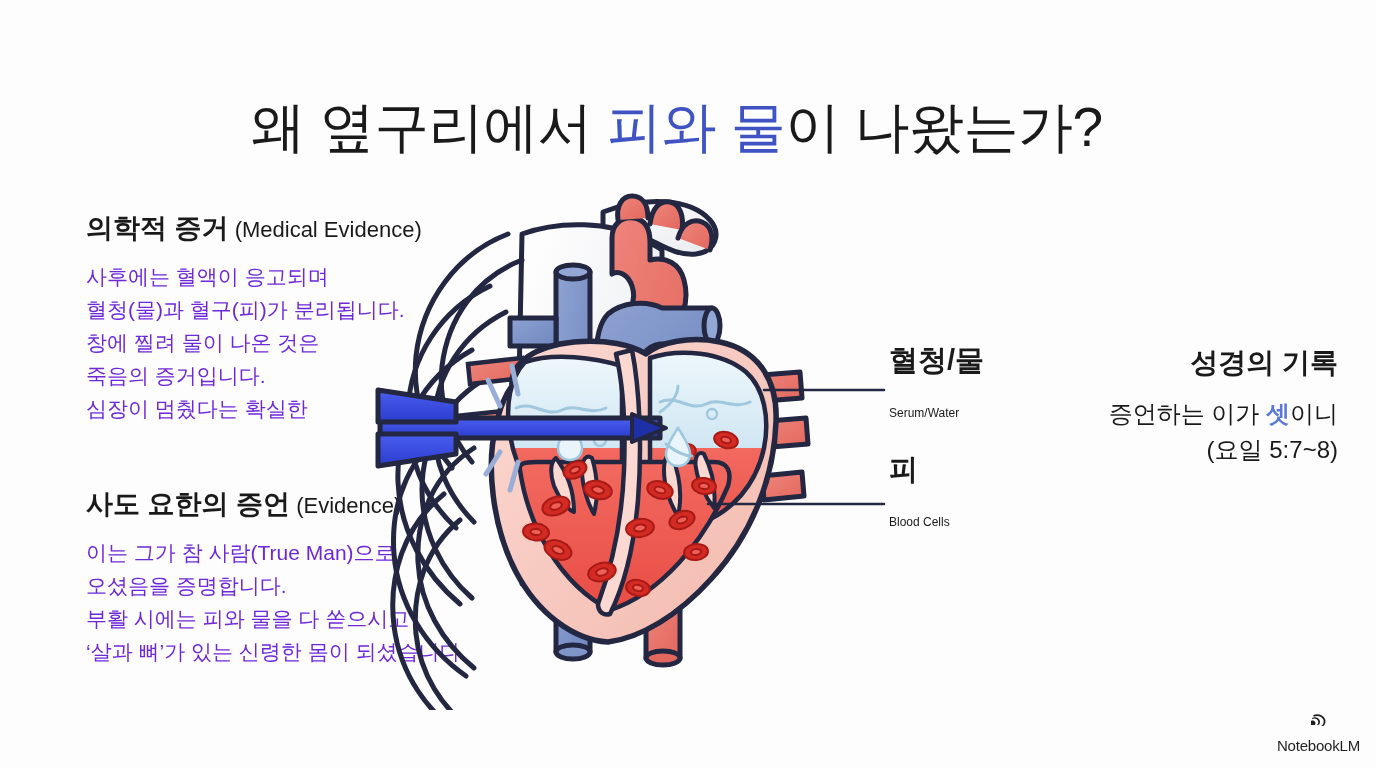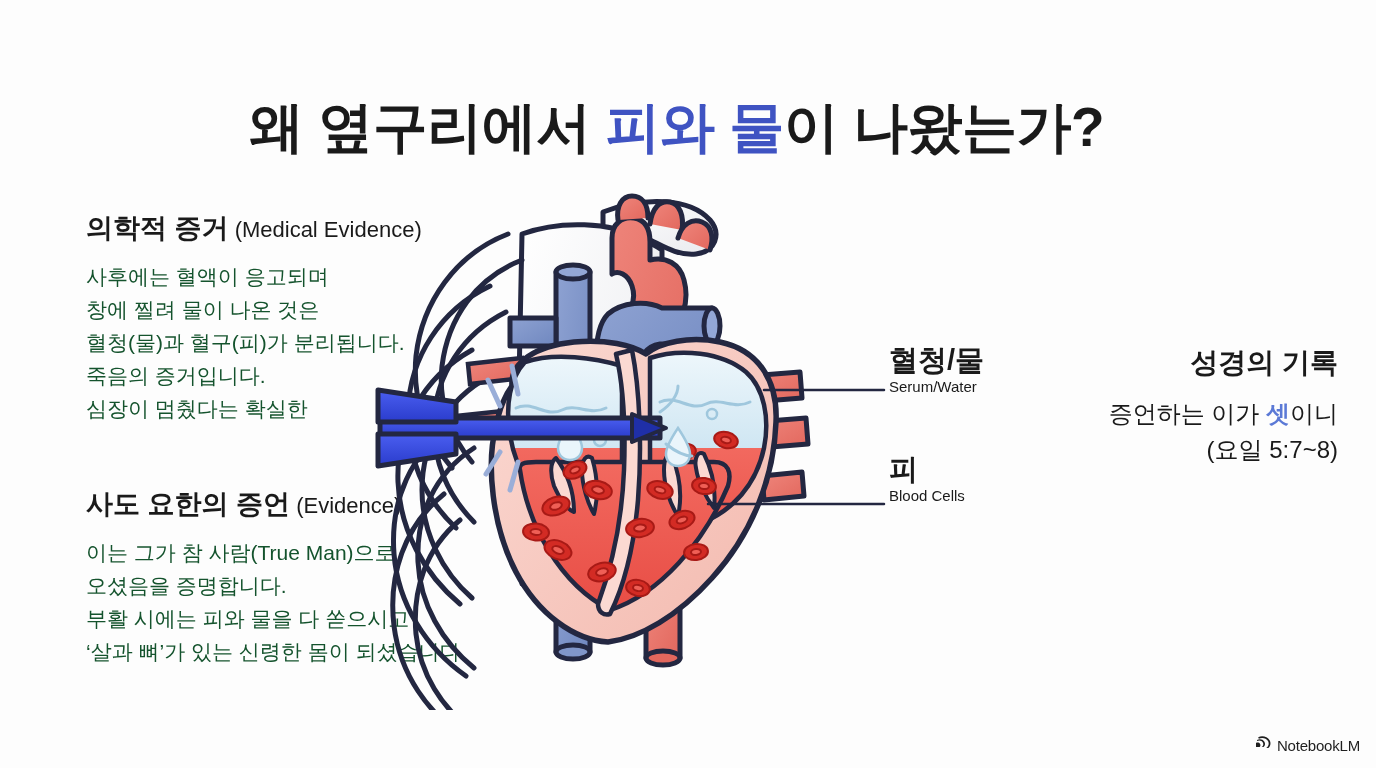--- a/index.html
+++ b/index.html
@@ -17,21 +17,21 @@
   }
 
   
   .title {
     position: absolute;
     left: 0;
     top: 58px;
     width: 1353px;
     text-align: center;
     font-size: 55px;
-    font-weight: bold;
+    font-weight: normal;
     line-height: 1.18;
     letter-spacing: -0.5px;
     white-space: nowrap;
   }
   .title .accent { color: #3f53c2; }
 
   
   .col-left {
     position: absolute;
     left: 86px;
@@ -46,21 +46,21 @@
     white-space: nowrap;
   }
   .block-heading .sub {
     font-size: 22px;
     font-weight: normal;
   }
   .block-body {
     font-size: 21px;
     line-height: 33px;
     margin: 0;
-    color: #14532d;
+    color: #6d28d9;
   }
   .block-body div { white-space: nowrap; }
 
   .col-left .block2 { margin-top: 63px; }
   .col-left .block2 .block-heading { margin-bottom: 15px; }
 
   
   .col-right {
     position: absolute;
     left: 1038px;
@@ -95,38 +95,40 @@
   .callout {
     position: absolute;
   }
   .callout .ko {
     font-size: 29px;
     font-weight: bold;
     line-height: 1.22;
     white-space: nowrap;
   }
   .callout .en {
-    font-size: 15px;
+    font-size: 12px;
     font-weight: normal;
     line-height: 1.25;
     white-space: nowrap;
     color: #1a1a1a;
+    margin-top: 28px;
   }
   .callout-serum { left: 889px; top: 343px; }
   .callout-blood { left: 889px; top: 452px; }
 
   
   .watermark {
     position: absolute;
     right: 16px;
     bottom: 14px;
     display: flex;
-    align-items: flex-end;
+    align-items: center;
     gap: 5px;
     color: #1f1f1f;
+    flex-direction: column;
   }
   .watermark .wm-text {
     font-size: 15px;
     letter-spacing: -0.2px;
   }
 </style>
 </head>
 <body>
 
 <h1 class="title">
@@ -134,22 +136,22 @@
 </h1>
 
 <div class="col-left">
 
   <div class="block1">
     <h2 class="block-heading">
       <span>의학적 증거</span><span class="sub"> (Medical Evidence)</span>
     </h2>
     <div class="block-body">
       <div>사후에는 혈액이 응고되며</div>
+      <div>혈청(물)과 혈구(피)가 분리됩니다.</div>
       <div>창에 찔려 물이 나온 것은</div>
-      <div>혈청(물)과 혈구(피)가 분리됩니다.</div>
       <div>죽음의 증거입니다.</div>
       <div>심장이 멈췄다는 확실한</div>
     </div>
   </div>
 
   <div class="block2">
     <h2 class="block-heading">
       <span>사도 요한의 증언</span><span class="sub"> (Evidence)</span>
     </h2>
     <div class="block-body">

